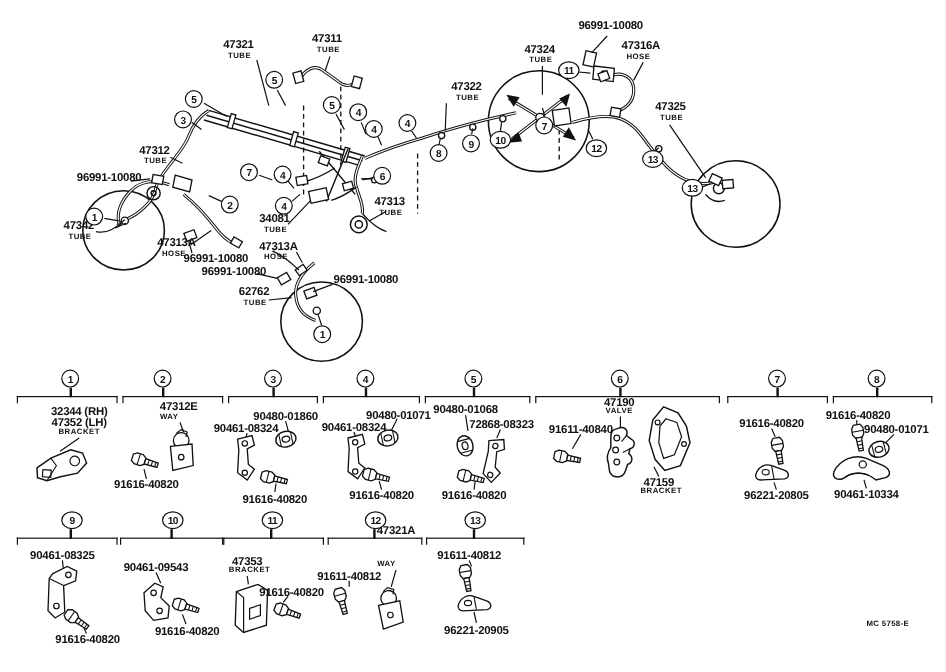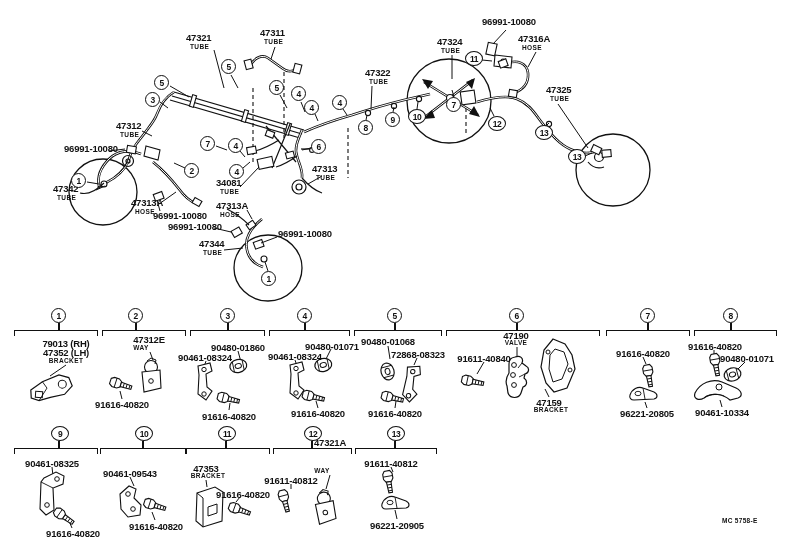--- a/index.html
+++ b/index.html
@@ -268,21 +268,21 @@
       <span class="s"></span>
     </div>
 <div class="lbl" style="left:437px;top:37px">
       <span class="t">47324</span>
       <span class="s">TUBE</span>
     </div>
 <div class="lbl" style="left:518px;top:34px">
       <span class="t">47316A</span>
       <span class="s">HOSE</span>
     </div>
-<div class="lbl" style="left:365px;top:68px">
+<div class="lbl" style="left:376px;top:68px">
       <span class="t">47322</span>
       <span class="s">TUBE</span>
     </div>
 <div class="lbl" style="left:546px;top:85px">
       <span class="t">47325</span>
       <span class="s">TUBE</span>
     </div>
 <div class="lbl" style="left:116px;top:121px">
       <span class="t">47312</span>
       <span class="s">TUBE</span>
@@ -317,21 +317,21 @@
     </div>
 <div class="lbl" style="left:278px;top:229px">
       <span class="t">96991-10080</span>
       <span class="s"></span>
     </div>
 <div class="lbl" style="left:312px;top:164px">
       <span class="t">47313</span>
       <span class="s">TUBE</span>
     </div>
 <div class="lbl" style="left:199px;top:239px">
-      <span class="t">47344</span>
+      <span class="t">62762</span>
       <span class="s">TUBE</span>
     </div>
 
 <div class="co" style="left:154px;top:75px">5</div>
 <div class="co" style="left:145px;top:92px">3</div>
 <div class="co" style="left:221px;top:59px">5</div>
 <div class="co" style="left:269px;top:80px">5</div>
 <div class="co" style="left:291px;top:86px">4</div>
 <div class="co" style="left:304px;top:100px">4</div>
 <div class="co" style="left:332px;top:95px">4</div>
@@ -385,21 +385,21 @@
 <div class="stem" style="left:142px;top:441px"></div>
 <div class="stem" style="left:225px;top:441px"></div>
 <div class="stem" style="left:311px;top:441px"></div>
 <div class="stem" style="left:394px;top:441px"></div>
 <div class="bar" style="left:14px;top:448px;width:82px"></div>
 <div class="bar" style="left:100px;top:448px;width:84px"></div>
 <div class="bar" style="left:186px;top:448px;width:82px"></div>
 <div class="bar" style="left:273px;top:448px;width:77px"></div>
 <div class="bar" style="left:355px;top:448px;width:80px"></div>
 
-<div class="lbl c" style="left:66px;top:339px">79013 (RH)</div>
+<div class="lbl c" style="left:66px;top:339px">32344 (RH)</div>
 <div class="lbl c" style="left:66px;top:348px">47352 (LH)</div>
 <div class="lbl c sm" style="left:66px;top:358px">BRACKET</div>
 <div class="lbl c" style="left:149px;top:335px">47312E</div>
 <div class="lbl c sm" style="left:141px;top:345px">WAY</div>
 <div class="lbl c" style="left:122px;top:400px">91616-40820</div>
 <div class="lbl c" style="left:238px;top:343px">90480-01860</div>
 <div class="lbl c" style="left:205px;top:353px">90461-08324</div>
 <div class="lbl c" style="left:229px;top:412px">91616-40820</div>
 <div class="lbl c" style="left:332px;top:342px">90480-01071</div>
 <div class="lbl c" style="left:295px;top:352px">90461-08324</div>

